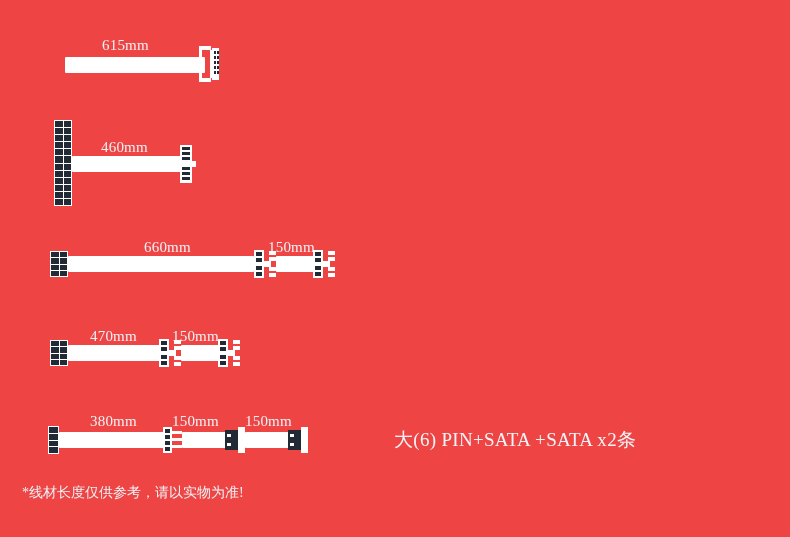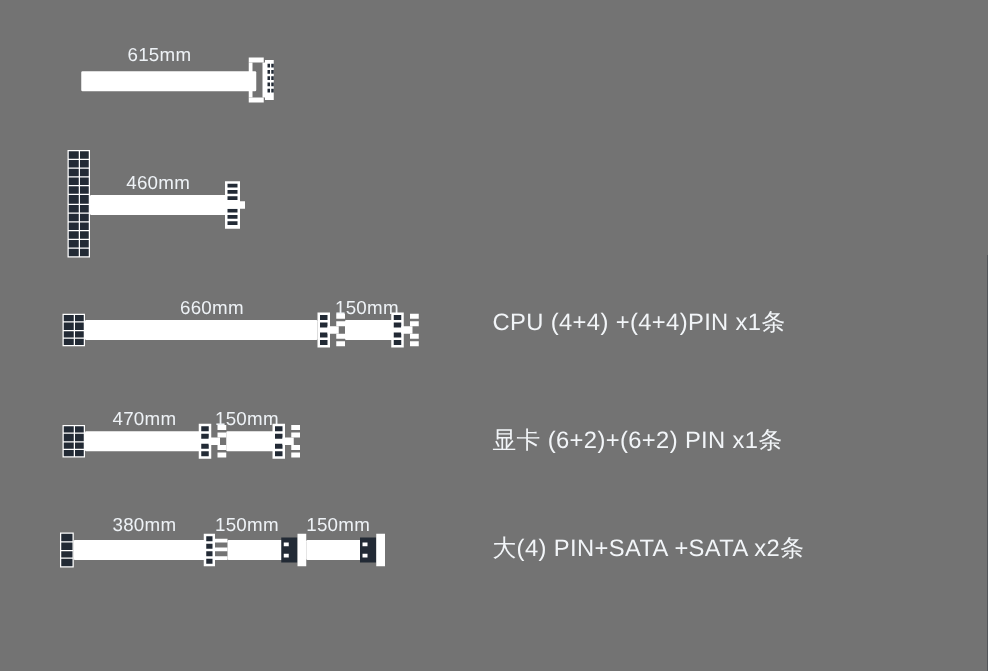--- a/index.html
+++ b/index.html
@@ -12,21 +12,22 @@
     height: 537px;
     position: relative;
     overflow: hidden;
     font-family: "Liberation Sans", "DejaVu Sans", sans-serif;
     color: #e9edf2;
   }
   #stage {
     position: absolute;
     left: 0; top: 0;
     width: 790px; height: 537px;
-    background: #737373;
+    background: #ef4444;
+    font-family: Liberation Serif, serif;
   }
 
   
   .dim {
     position: absolute;
     font-size: 15px;
     line-height: 18px;
     color: #eef2f6;
     white-space: nowrap;
     letter-spacing: .2px;
@@ -221,21 +222,20 @@
     <div class="hole" style="left:2px;  top:8px;  width:6px;  height:4px;"></div>
     <div class="hole" style="left:2px;  top:16px; width:6px;  height:4px;"></div>
     <div class="hole" style="left:2px;  top:22px; width:6px;  height:4px;"></div>
     <div class="blk" style="left:8px;  top:11px; width:9px;  height:6px;"></div>
     <div class="blk" style="left:15px; top:1px;  width:7px;  height:4px;"></div>
     <div class="blk" style="left:15px; top:7px;  width:7px;  height:4px;"></div>
     <div class="blk" style="left:15px; top:17px; width:7px;  height:4px;"></div>
     <div class="blk" style="left:15px; top:23px; width:7px;  height:4px;"></div>
   </div>
 
-  <div class="desc" style="left:394px; top:247px;">CPU (4+4) +(4+4)PIN x1条</div>
 
   <div class="dim" style="left:90px; top:327px;">470mm</div>
   <div class="dim" style="left:172px; top:327px;">150mm</div>
 
   <div class="pingrid" style="left:50px; top:340px; width:18px; height:26px; grid-template-columns:1fr 1fr; grid-template-rows:repeat(4,1fr);">
     <i></i>
       <i></i>
       <i></i>
       <i></i>
       <i></i>
@@ -267,21 +267,20 @@
     <div class="hole" style="left:2px;  top:8px;  width:6px;  height:4px;"></div>
     <div class="hole" style="left:2px;  top:16px; width:6px;  height:4px;"></div>
     <div class="hole" style="left:2px;  top:22px; width:6px;  height:4px;"></div>
     <div class="blk" style="left:8px;  top:11px; width:9px;  height:6px;"></div>
     <div class="blk" style="left:15px; top:1px;  width:7px;  height:4px;"></div>
     <div class="blk" style="left:15px; top:7px;  width:7px;  height:4px;"></div>
     <div class="blk" style="left:15px; top:17px; width:7px;  height:4px;"></div>
     <div class="blk" style="left:15px; top:23px; width:7px;  height:4px;"></div>
   </div>
 
-  <div class="desc" style="left:394px; top:341px;">显卡 (6+2)+(6+2) PIN x1条</div>
 
   <div class="dim" style="left:90px; top:412px;">380mm</div>
   <div class="dim" style="left:172px; top:412px;">150mm</div>
   <div class="dim" style="left:245px; top:412px;">150mm</div>
 
   <div class="pingrid" style="left:48px; top:426px; width:11px; height:28px; grid-template-columns:1fr; grid-template-rows:repeat(4,1fr);">
     <i></i>
       <i></i>
       <i></i>
       <i></i>
@@ -311,16 +310,17 @@
 
   <div class="cable" style="left:245px; top:432px; width:45px; height:16px;"></div>
 
   <div class="sata" style="left:288px; top:427px; width:20px; height:26px;">
     <div class="dark" style="left:0px;  top:3px;  width:13px; height:20px;"></div>
     <div class="pin" style="left:2px;  top:7px;  width:4px;  height:3px;"></div>
     <div class="pin" style="left:2px;  top:16px; width:4px;  height:3px;"></div>
     <div class="body" style="left:13px; top:0px;  width:7px;  height:26px;"></div>
   </div>
 
-  <div class="desc" style="left:394px; top:428px;">大(4) PIN+SATA +SATA x2条</div>
-
+  <div class="desc" style="left:394px; top:428px;">大(6) PIN+SATA +SATA x2条</div>
+
+  <div class="footnote">*线材长度仅供参考，请以实物为准!</div>
 
 </div>
 
 </body></html>

